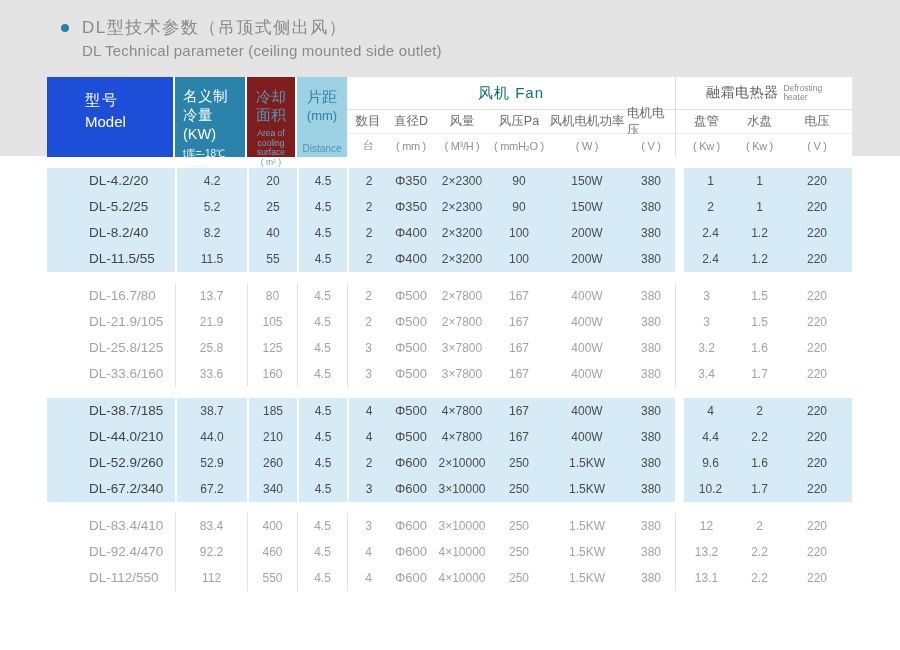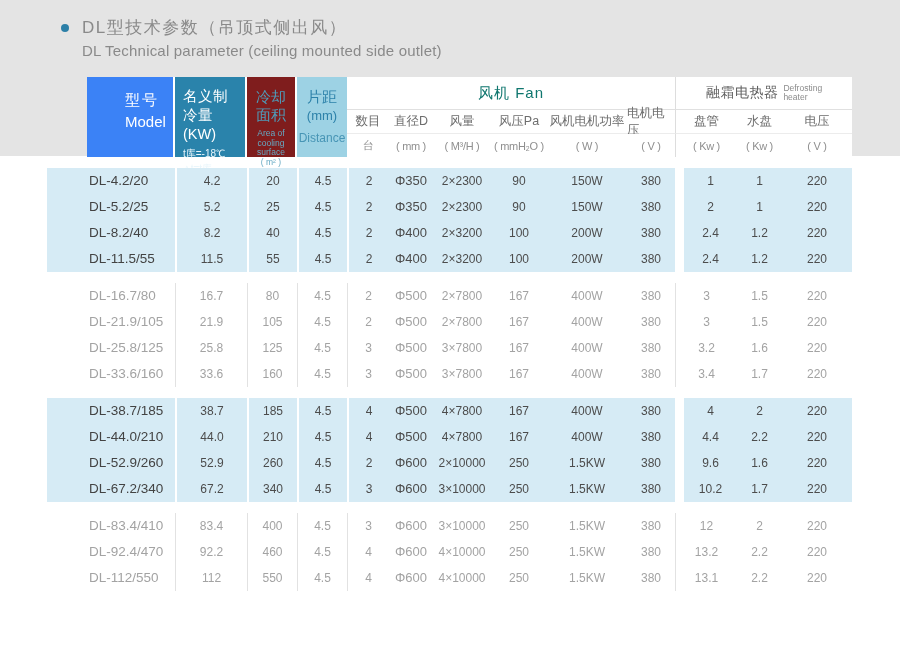--- a/index.html
+++ b/index.html
@@ -12,39 +12,39 @@
   .bullet{width:8px;height:8px;border-radius:50%;background:#2c7fa7;margin-top:8px;margin-right:13px;flex:none;}
   .title-zh{font-size:17px;color:#8a8a8a;letter-spacing:1.5px;}
   .title-en{font-size:15px;color:#8a8a8a;margin-top:3px;letter-spacing:.2px;}
 
   
   .tbl{position:absolute;left:47px;top:77px;width:805px;}
   .grid{display:grid;grid-template-columns:128px 72px 50px 50px 42px 44px 58px 56px 80px 48px 62px 45px 70px;}
   .thead{grid-template-rows:33px 24px 23px;}
 
   
-  .h-model{grid-column:1;grid-row:1/4;background:#3b82f6;border-right:2px solid #fff;
-           color:#fff;padding:14px 0 0 38px;box-sizing:border-box;margin-left:40px;}
+  .h-model{grid-column:1;grid-row:1/4;background:#1d4ed8;border-right:2px solid #fff;
+           color:#fff;padding:14px 0 0 38px;box-sizing:border-box;}
   .h-model .l1{font-size:15px;letter-spacing:2px;}
   .h-model .l2{font-size:15px;margin-top:3px;}
   .h-cap{grid-column:2;grid-row:1/4;background:#2a83ab;border-right:2px solid #fff;
          color:#fff;padding:10px 4px 0 8px;box-sizing:border-box;}
   .h-cap .l1{font-size:14.5px;letter-spacing:.5px;}
   .h-cap .l2{font-size:14.5px;margin-top:1px;}
   .h-cap .n1{font-size:10px;margin-top:5px;color:#eaf6fb;}
   .h-cap .n2{font-size:10px;margin-top:1px;color:#eaf6fb;}
   .h-area{grid-column:3;grid-row:1/4;background:#7f1d1d;border-right:2px solid #fff;
           color:#4f9cba;text-align:center;padding-top:11px;box-sizing:border-box;}
   .h-area .zh{font-size:15px;line-height:18px;}
   .h-area .en{font-size:8.5px;line-height:9.5px;margin-top:5px;color:#65a9c3;}
   .h-pitch{grid-column:4;grid-row:1/4;background:#9dd2e4;color:#2c81a9;text-align:center;
            padding-top:11px;box-sizing:border-box;}
   .h-pitch .zh{font-size:15px;}
   .h-pitch .un{font-size:13px;margin-top:1px;}
-  .h-pitch .en{font-size:12px;margin-top:8px;color:#4795b5;}
+  .h-pitch .en{font-size:10px;margin-top:20px;color:#4795b5;}
 
   
   .h-white{background:#fff;display:flex;align-items:center;justify-content:center;box-sizing:border-box;}
   .h-fan-title{grid-column:5/11;grid-row:1;border-bottom:1px solid #e0e0e0;font-size:15px;color:#0f766e;letter-spacing:1px;}
   .h-def-title{grid-column:11/14;grid-row:1;border-bottom:1px solid #e0e0e0;border-left:1px solid #ddd;color:#5f5f5f;}
   .h-def-title .zh{font-size:14px;letter-spacing:.5px;}
   .h-def-title .en{font-size:8.5px;line-height:9px;color:#8b8b8b;margin-left:5px;text-align:left;}
   .h-name{grid-row:2;border-bottom:1px solid #ececec;font-size:12.5px;color:#6d6d6d;}
   .h-unit{grid-row:3;font-size:11px;color:#8f8f8f;letter-spacing:-.3px;}
   .def-left{border-left:1px solid #ddd;}
@@ -192,21 +192,21 @@
           <div class="cell c6">2×3200</div>
           <div class="cell c7">100</div>
           <div class="cell c8">200W</div>
           <div class="cell c9">380</div>
           <div class="cell c10 gap">2.4</div>
           <div class="cell c11">1.2</div>
           <div class="cell c12">220</div>
         </div>
         <div class="grid group white">
           <div class="cell c0">DL-16.7/80</div>
-          <div class="cell c1 sep">16.7</div>
+          <div class="cell c1 sep">13.7</div>
           <div class="cell c2 sep">80</div>
           <div class="cell c3 sep">4.5</div>
           <div class="cell c4 sep">2</div>
           <div class="cell c5">Φ500</div>
           <div class="cell c6">2×7800</div>
           <div class="cell c7">167</div>
           <div class="cell c8">400W</div>
           <div class="cell c9">380</div>
           <div class="cell c10 gap">3</div>
           <div class="cell c11">1.5</div>

